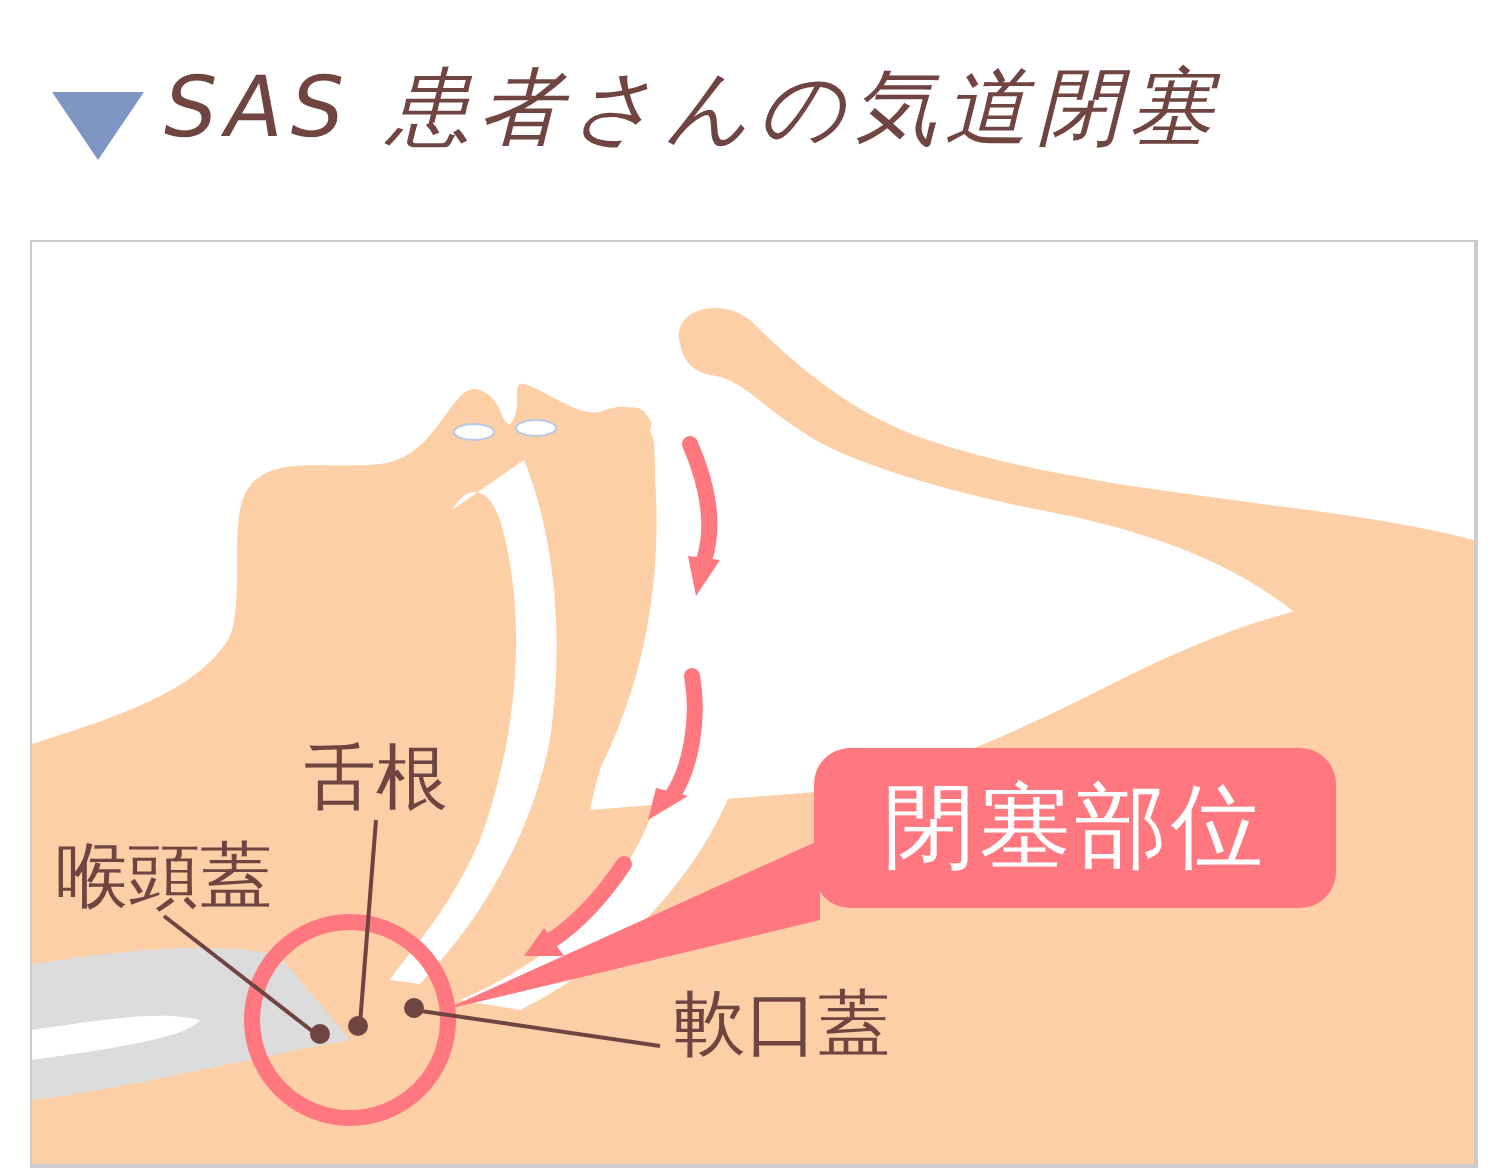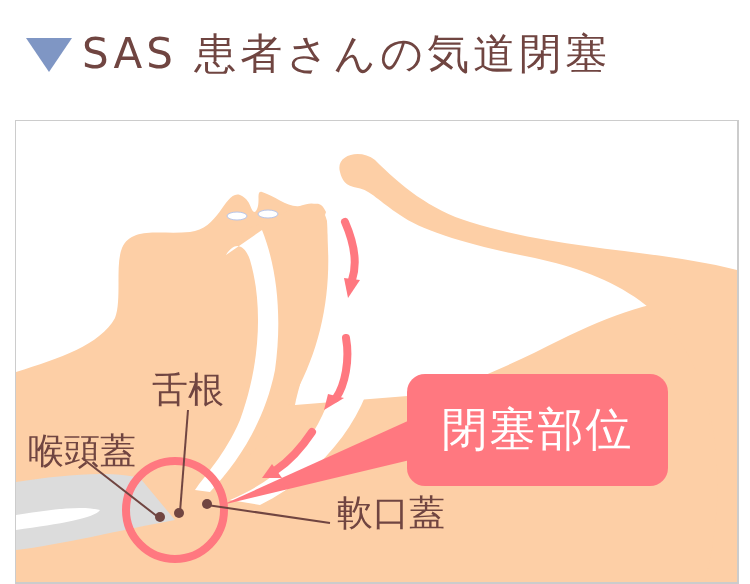--- a/index.html
+++ b/index.html
@@ -1,23 +1,23 @@
 <!DOCTYPE html>
 <html><head>
 <meta charset="utf-8">
 <style>
   html,body{margin:0;padding:0;background:#ffffff;}
   body{width:750px;height:584px;position:relative;overflow:hidden;font-family:"DejaVu Sans","Liberation Sans",sans-serif;}
-  .title{position:absolute;left:26px;top:28px;height:52px;display:flex;align-items:center;}
+  .title{position:absolute;left:26px;top:28px;height:52px;display:flex;align-items:flex-end;font-style:italic;}
   .tri{width:0;height:0;border-left:23px solid transparent;border-right:23px solid transparent;border-top:34px solid #7f96c4;margin-right:10px;margin-top:2px;}
   .title-text{font-size:42px;color:#704541;letter-spacing:4px;line-height:52px;}
   .frame{position:absolute;left:15px;top:120px;width:722px;height:462px;border:1px solid #cccccc;background:#fff;overflow:hidden;}
   svg{position:absolute;left:0;top:0;}
   .label{position:absolute;color:#704541;font-size:36px;line-height:34px;white-space:nowrap;}
-  .badge{position:absolute;left:407px;top:374px;width:261px;height:112px;border-radius:18px;background:#ff7880;color:#fff;font-size:46px;display:flex;align-items:center;justify-content:center;letter-spacing:2px;}
+  .badge{position:absolute;left:407px;top:374px;width:261px;height:80px;border-radius:18px;background:#ff7880;color:#fff;font-size:46px;display:flex;align-items:center;justify-content:center;letter-spacing:2px;}
 </style>
 </head>
 <body>
 
 <div class="title">
   <div class="tri"></div>
   <span class="title-text">SAS 患者さんの気道閉塞</span>
 </div>
 
 <div class="frame"></div>
@@ -68,15 +68,15 @@
     <g fill="#704541">
       <circle cx="160" cy="517" r="5"></circle>
       <circle cx="179" cy="513" r="5"></circle>
       <circle cx="207" cy="504" r="5"></circle>
     </g>
   </g>
   <rect x="15.5" y="120.5" width="722" height="462" fill="none" stroke="#cccccc" stroke-width="1"></rect>
 </svg>
 
 <div class="label" style="left:152px;top:373px;">舌根</div>
-<div class="label" style="left:28px;top:422px;margin-top:12px;">喉頭蓋</div>
+<div class="label" style="left:28px;top:422px;">喉頭蓋</div>
 <div class="label" style="left:337px;top:496px;">軟口蓋</div>
 <div class="badge">閉塞部位</div>
 
 </body></html>

